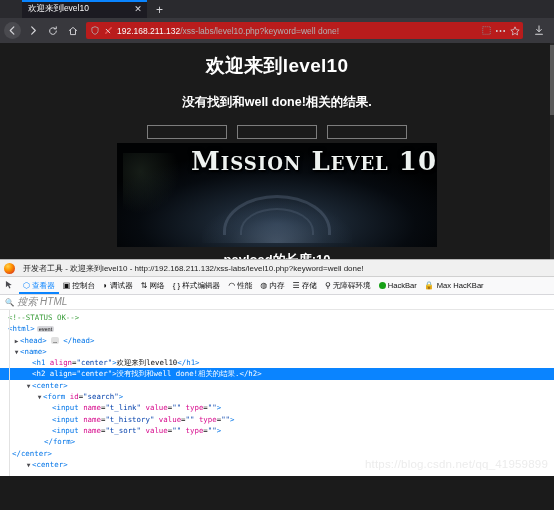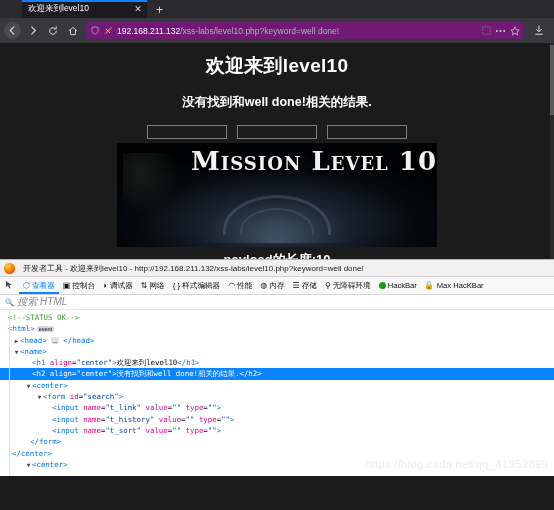--- a/index.html
+++ b/index.html
@@ -76,21 +76,21 @@
   .navbtn.back {
     background: #4a4a4f;
     border-radius: 50%;
     width: 17px; height: 17px;
     margin-right: 2px;
   }
   .navbtn svg { display:block; }
   .urlbar {
     flex: 1;
     height: 17px;
-    background: #701a75;
+    background: #b91c1c;
     border-radius: 2px;
     display: flex;
     align-items: center;
     margin: 0 5px 0 3px;
     padding: 0 3px;
     gap: 3px;
     overflow: hidden;
   }
   .url-text {
     flex: 1;
@@ -531,21 +531,21 @@
       </div>
 
       <div class="ln" style="padding-left:52px">
         <span class="tag">&lt;<span>input</span></span> <span class="attr">name</span><span class="txt">=</span><span class="val">"t_history"</span> <span class="attr">value</span><span class="txt">=</span><span class="val">""</span> <span class="attr">type</span><span class="txt">=</span><span class="val">""</span><span class="tag">&gt;</span>
       </div>
 
       <div class="ln" style="padding-left:52px">
         <span class="tag">&lt;<span>input</span></span> <span class="attr">name</span><span class="txt">=</span><span class="val">"t_sort"</span> <span class="attr">value</span><span class="txt">=</span><span class="val">""</span> <span class="attr">type</span><span class="txt">=</span><span class="val">""</span><span class="tag">&gt;</span>
       </div>
 
-      <div class="ln" style="padding-left:30px">
+      <div class="ln" style="padding-left:44px">
         <span class="tag">&lt;/form&gt;</span>
       </div>
 
       <div class="ln" style="padding-left:12px">
         <span class="tagp">&lt;/center&gt;</span>
       </div>
 
       <div class="ln" style="padding-left:25px">
         <span class="tw">▼</span><span class="tagp">&lt;<span>center</span>&gt;</span>
       </div>

